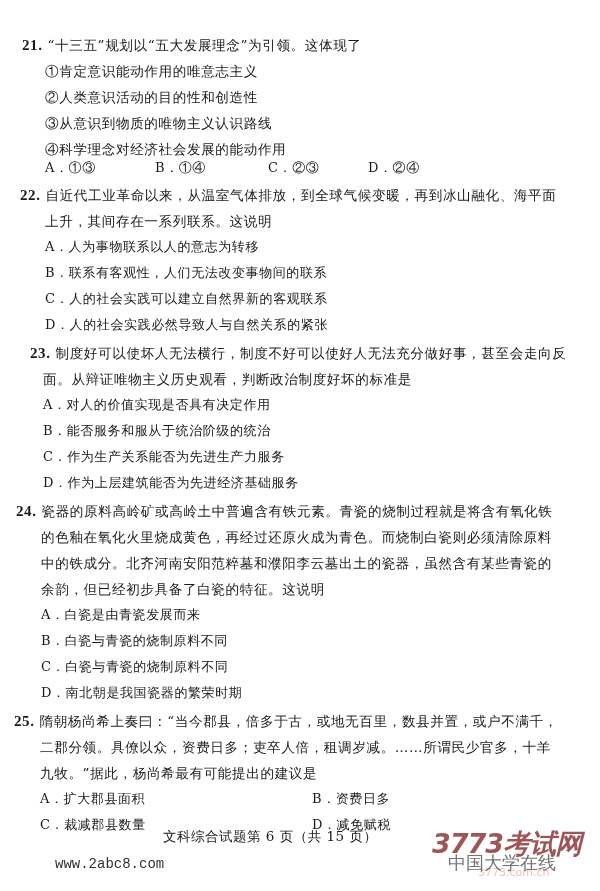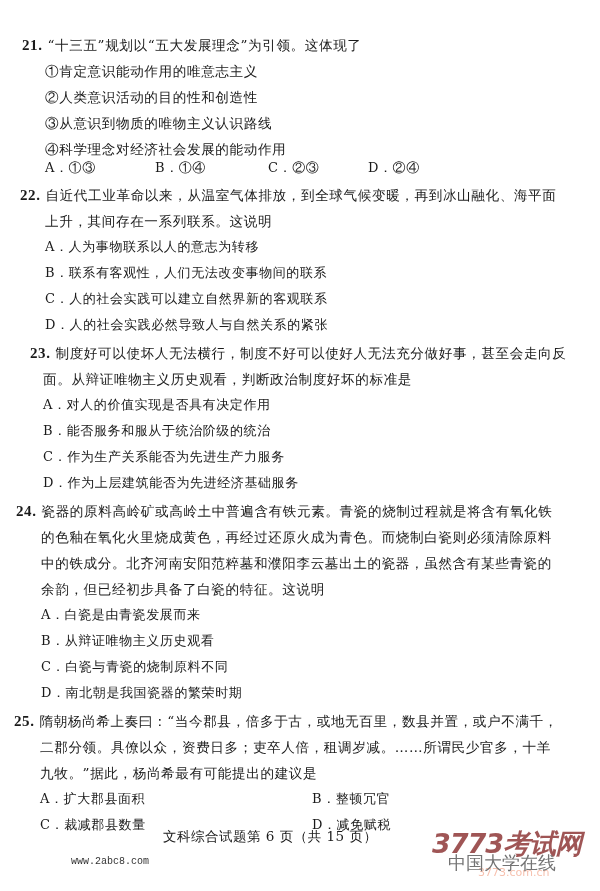--- a/index.html
+++ b/index.html
@@ -2,21 +2,21 @@
 <html><head>
 <meta charset="utf-8">
 <style>
   html,body{margin:0;padding:0;background:#ffffff;}
   body{width:600px;height:891px;position:relative;overflow:hidden;
        font-family:"DejaVu Serif","Liberation Serif",serif;color:#1a1a1a;}
   .page{position:absolute;left:0;top:0;width:600px;height:882px;}
   .line{position:absolute;white-space:nowrap;font-size:13.6px;letter-spacing:0.6px;line-height:20px;}
   .qnum{font-family:"Liberation Serif",serif;font-weight:bold;font-size:15px;}
   .opt{position:absolute;white-space:nowrap;font-size:13px;letter-spacing:0.6px;line-height:20px;}
-  .footer-url{position:absolute;left:71px;top:856px;font-family:"Liberation Mono",monospace;font-size:10px;color:#333;text-align:center;}
+  .footer-url{position:absolute;left:55px;top:856px;font-family:"Liberation Mono",monospace;font-size:14px;color:#333;text-align:center;}
   .footer-page{position:absolute;left:163px;top:828px;font-size:13.5px;letter-spacing:0.5px;}
   .wm1{position:absolute;left:432px;top:826px;font-family:"DejaVu Sans",sans-serif;font-style:italic;font-weight:bold;font-size:27px;color:#7f1d1d;opacity:0.75;letter-spacing:-1px;}
   .wm2{position:absolute;left:448px;top:851px;font-family:"DejaVu Sans",sans-serif;font-size:18px;color:#737373;letter-spacing:0px;}
   .wm3{position:absolute;left:478px;top:866px;font-family:"DejaVu Sans",sans-serif;font-size:11px;color:#f3a68c;opacity:0.7;}
 </style>
 </head>
 <body>
 
 <div class="page">
 
@@ -49,31 +49,31 @@
     <div class="opt" style="left:43px;top:447px;">C．作为生产关系能否为先进生产力服务</div>
     <div class="opt" style="left:43px;top:473px;">D．作为上层建筑能否为先进经济基础服务</div>
   </div>
 
   <div>
     <div class="line" style="left:16px;top:501px;"><span class="qnum">24.</span> <span>瓷器的原料高岭矿或高岭土中普遍含有铁元素。青瓷的烧制过程就是将含有氧化铁</span></div>
     <div class="line" style="left:41px;top:527px;">的色釉在氧化火里烧成黄色，再经过还原火成为青色。而烧制白瓷则必须清除原料</div>
     <div class="line" style="left:41px;top:553px;">中的铁成分。北齐河南安阳范粹墓和濮阳李云墓出土的瓷器，虽然含有某些青瓷的</div>
     <div class="line" style="left:41px;top:579px;">余韵，但已经初步具备了白瓷的特征。这说明</div>
     <div class="opt" style="left:41px;top:605px;">A．白瓷是由青瓷发展而来</div>
-    <div class="opt" style="left:41px;top:631px;">B．从辩证唯物主义历史观看</div>
+    <div class="opt" style="left:41px;top:631px;">B．白瓷与青瓷的烧制原料不同</div>
     <div class="opt" style="left:41px;top:657px;">C．白瓷与青瓷的烧制原料不同</div>
     <div class="opt" style="left:41px;top:683px;">D．南北朝是我国瓷器的繁荣时期</div>
   </div>
 
   <div>
     <div class="line" style="left:14px;top:711px;"><span class="qnum">25.</span> <span>隋朝杨尚希上奏曰：“当今郡县，倍多于古，或地无百里，数县并置，或户不满千，</span></div>
     <div class="line" style="left:40px;top:737px;">二郡分领。具僚以众，资费日多；吏卒人倍，租调岁减。……所谓民少官多，十羊</div>
     <div class="line" style="left:40px;top:763px;">九牧。”据此，杨尚希最有可能提出的建议是</div>
     <div class="opt" style="left:40px;top:789px;">A．扩大郡县面积</div>
-    <div class="opt" style="left:312px;top:789px;">B．整顿冗官</div>
+    <div class="opt" style="left:312px;top:789px;">B．资费日多</div>
     <div class="opt" style="left:40px;top:815px;">C．裁减郡县数量</div>
     <div class="opt" style="left:312px;top:815px;">D．减免赋税</div>
   </div>
 
   <div class="footer-url">www.2abc8.com</div>
   <div class="footer-page">文科综合试题第 6 页（共 15 页）</div>
 
   <div class="wm1">3773考试网</div>
   <div class="wm3">3773.com.cn</div>
   <div class="wm2">中国大学在线</div>

